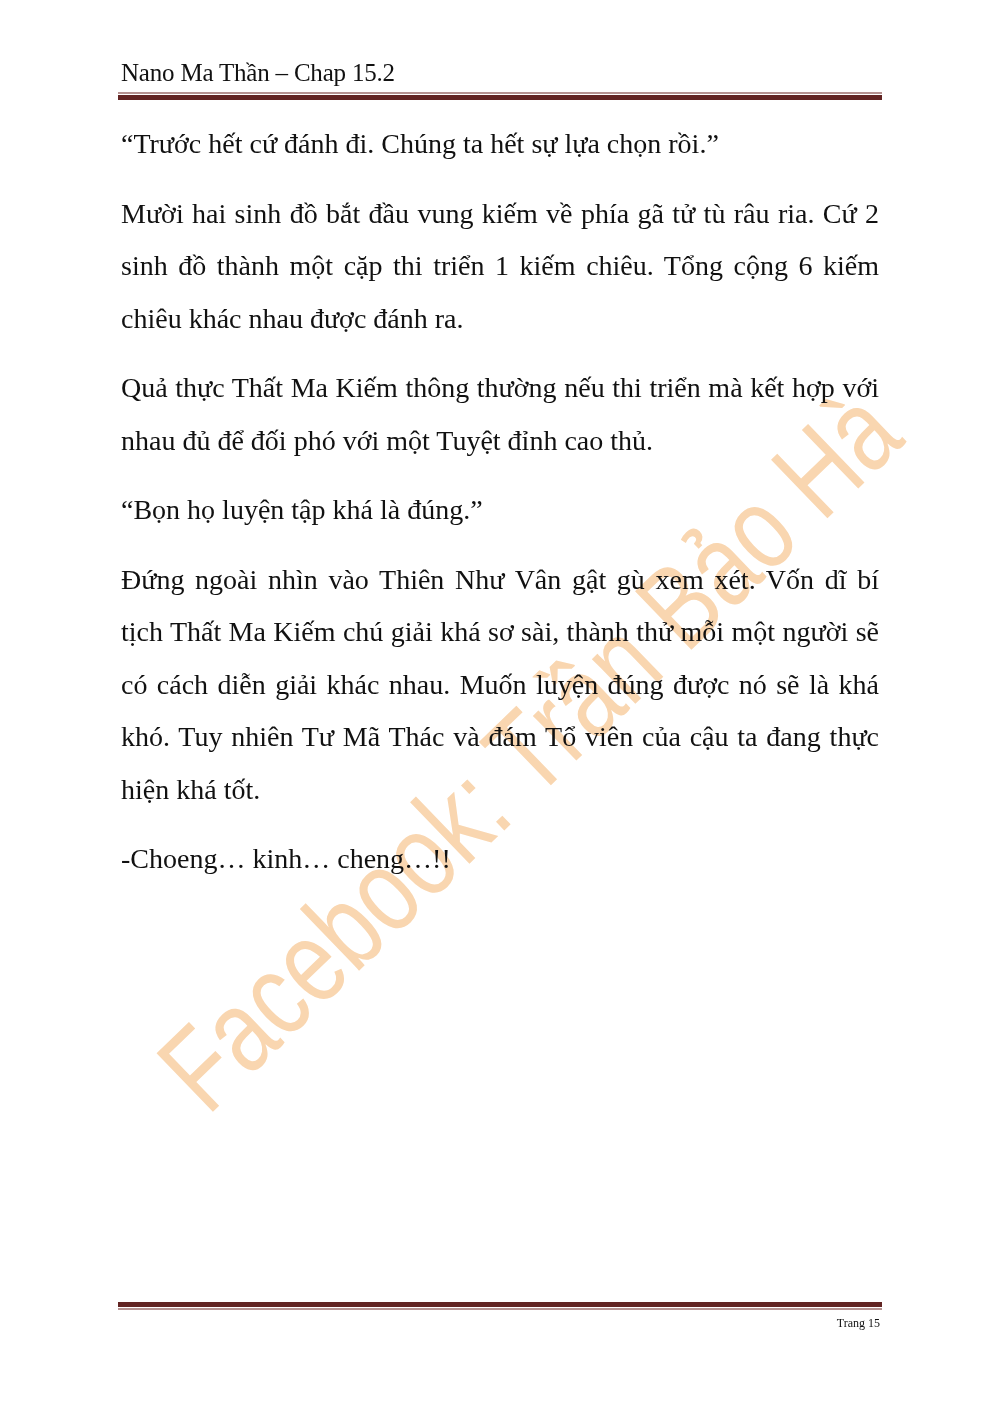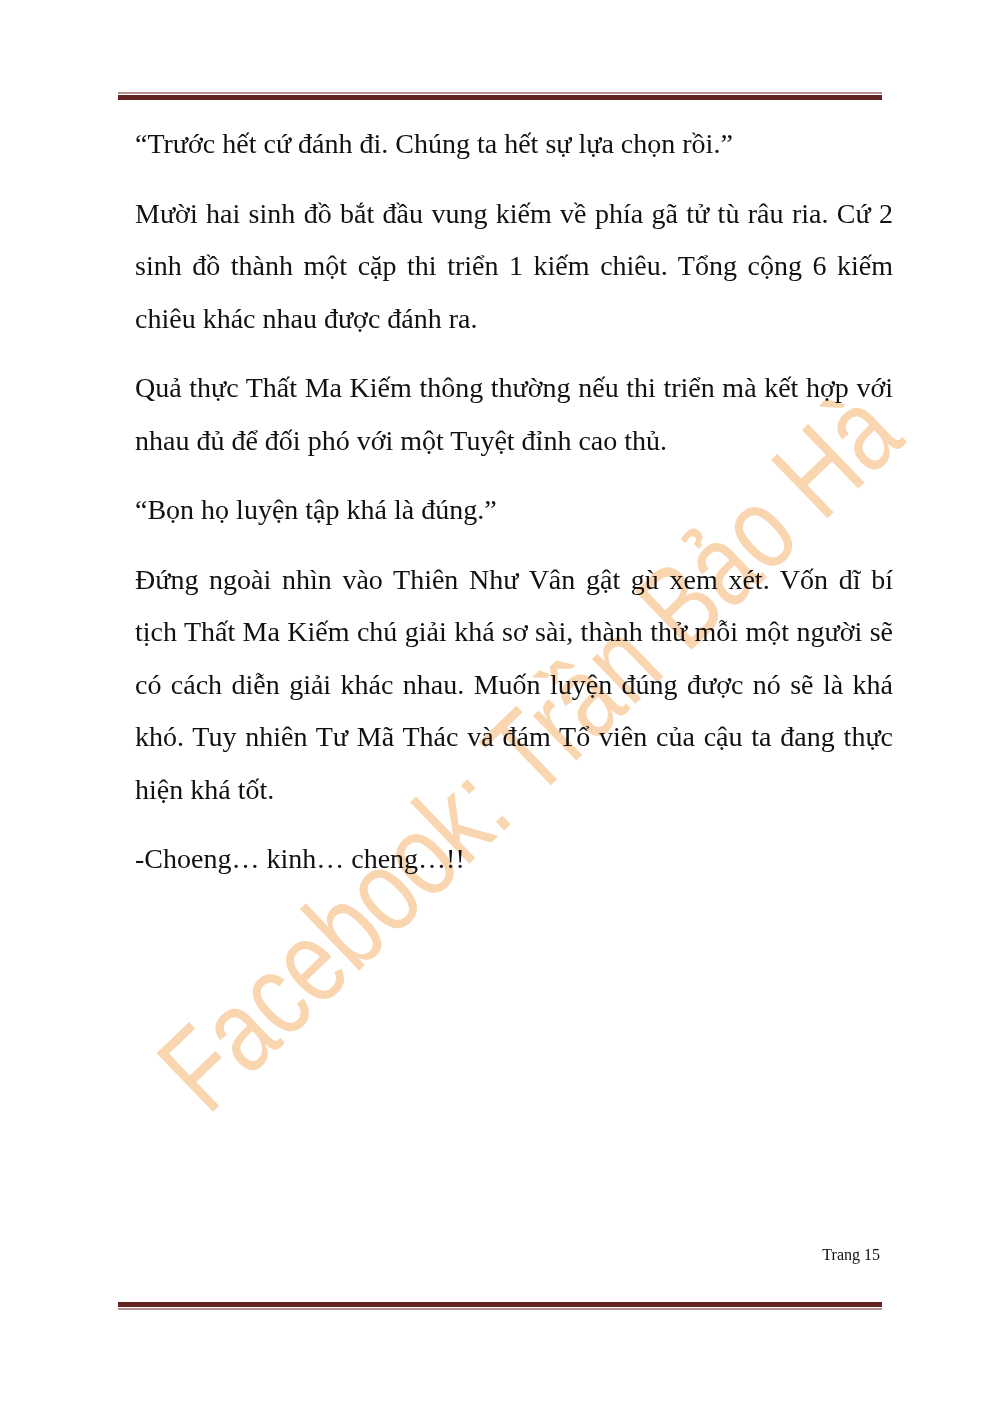--- a/index.html
+++ b/index.html
@@ -9,34 +9,35 @@
             font-size: 25px; display: flex; justify-content: space-between; align-items: flex-end;
             line-height: 30px; letter-spacing: -0.2px; }
   .rule-top { position: absolute; left: 118px; width: 764px; top: 92px; }
   .rule-top .thin { height: 2px; background: #7a3a38; opacity: .55; }
   .rule-top .gap { height: 1px; }
   .rule-top .thick { height: 5px; background: #622423; }
   .rule-bot { position: absolute; left: 118px; width: 764px; top: 1302px; }
   .rule-bot .thick { height: 5px; background: #622423; }
   .rule-bot .gap { height: 1px; }
   .rule-bot .thin { height: 2px; background: #7a3a38; opacity: .55; }
-  .footer { position: absolute; right: 120px; top: 1243px; font-size: 16px; line-height: 24px; }
+  .footer { position: absolute; right: 120px; top: 1311px; font-size: 12px; line-height: 24px; }
   .watermark { position: absolute; left: 138px; top: 1045px; transform-origin: 0 0;
                transform: rotate(-44deg); font-family: "Liberation Sans", "DejaVu Sans", sans-serif;
                font-size: 118px; color: #f9d6b0; white-space: nowrap; line-height: 1;
                transform: rotate(-44deg) scaleX(0.78); z-index: 0; pointer-events: none; }
-  .body { position: absolute; left: 121px; width: 758px; top: 118px; z-index: 1; font-size: 28px; margin-left: 14px; }
+  .body { position: absolute; left: 121px; width: 758px; top: 118px; z-index: 1; font-size: 28px; }
   .para { margin: 0; line-height: 52.5px; text-align: justify; text-align-last: left; }
   .para + .para { margin-top: 17px; }
   .para.justify-all { text-align-last: justify; }
 </style>
 </head>
 <body>
 
 <div class="header">
+  <span>Nano Ma Thần – Chap 15.2</span>
 </div>
 
 <div class="rule-top">
   <div class="thin"></div>
     <div class="gap"></div>
     <div class="thick"></div>
 </div>
 
 <div class="watermark">Facebook: Trần Bảo Hà</div>
 

